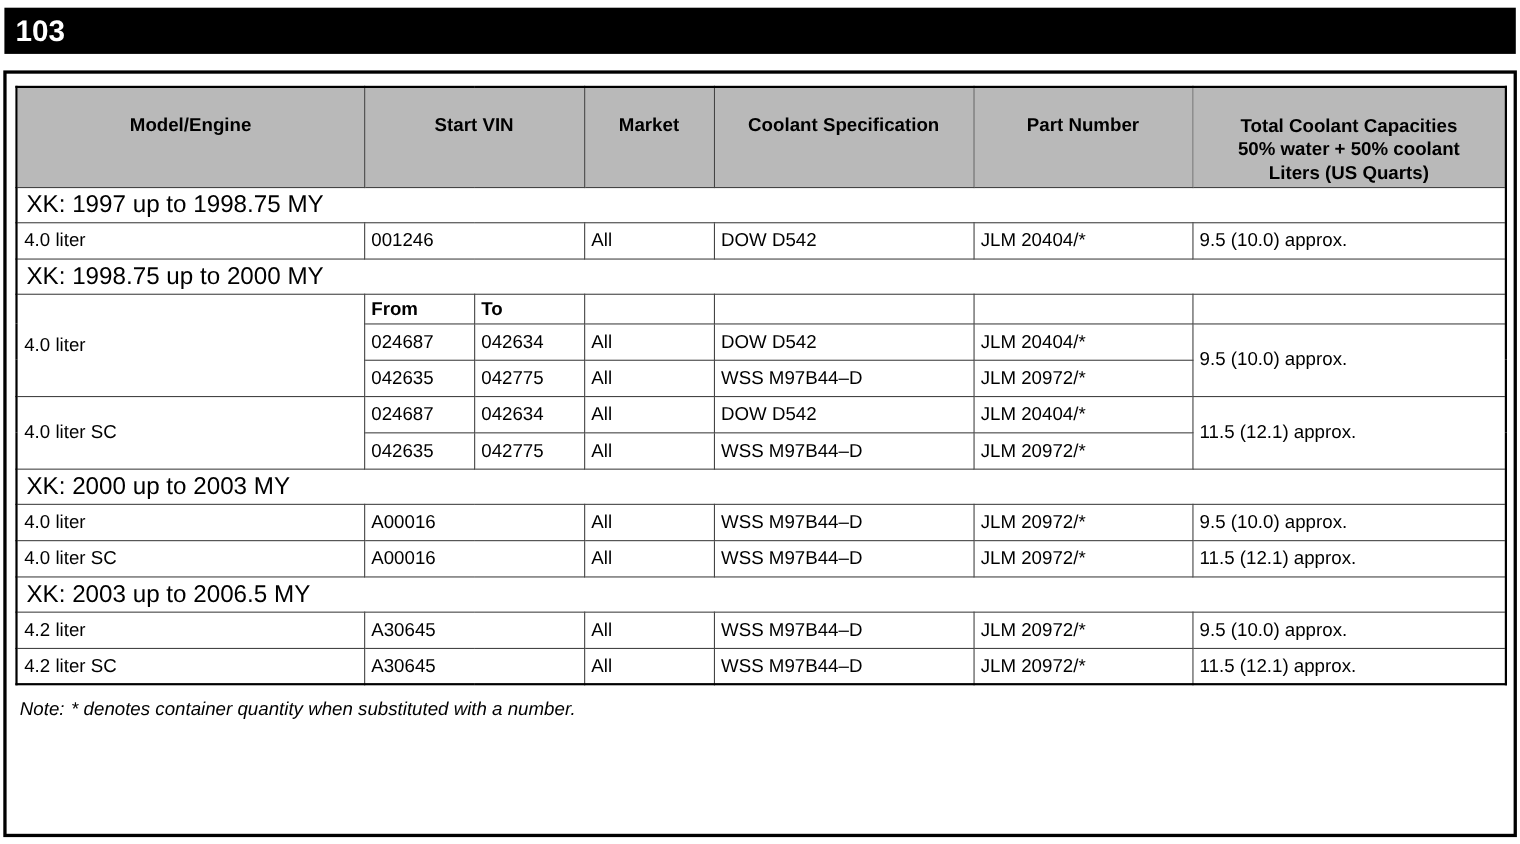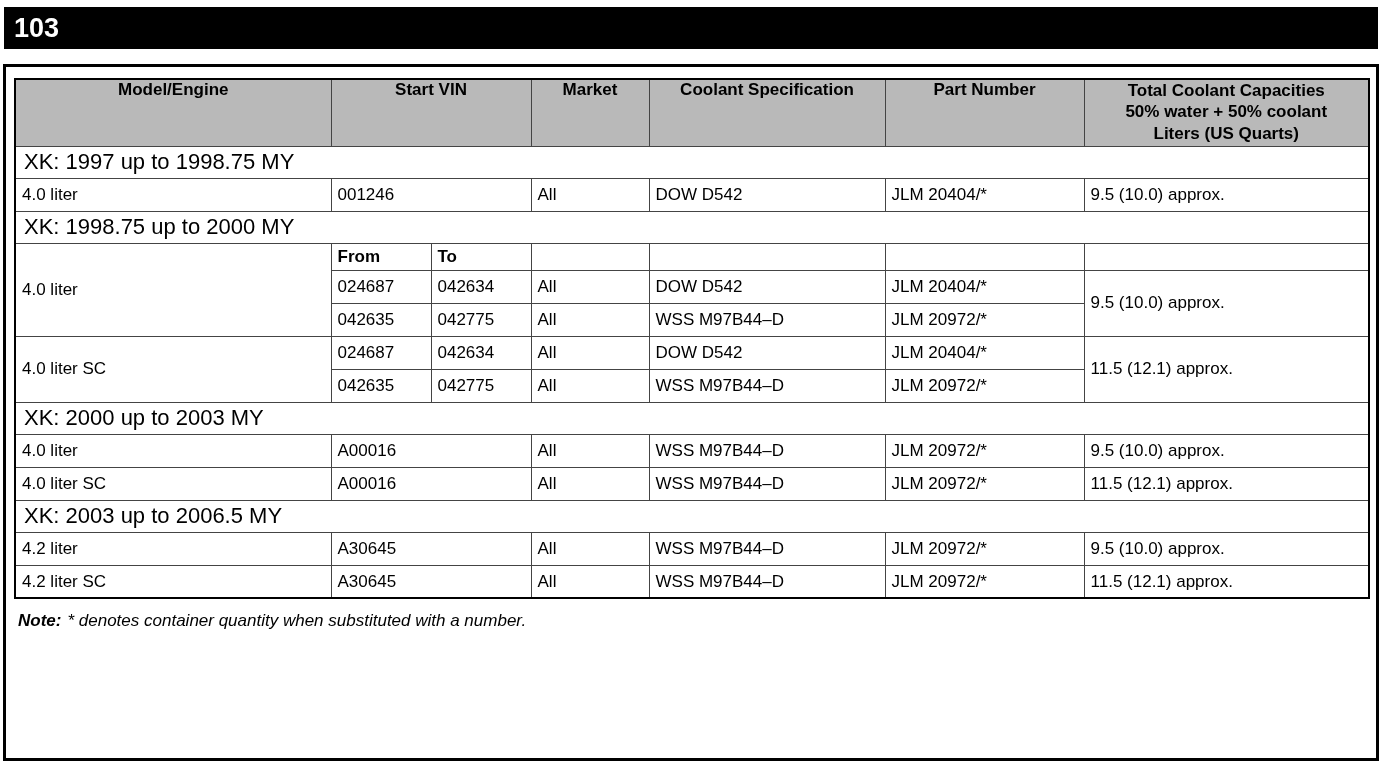--- a/index.html
+++ b/index.html
@@ -44,21 +44,21 @@
     border: 1px solid #444444;
     padding: 2px 6px;
     overflow: hidden;
     box-sizing: border-box;
   }
   table.spec th {
     background: #b9b9b9;
     font-weight: bold;
     text-align: center;
     vertical-align: top;
-    padding-top: 0;
+    padding-top: 24px;
     height: 65px;
   }
   th.capacity-head { white-space: pre-line; line-height: 1.25; }
   tr.section-row td {
     font-weight: normal;
     text-align: left;
     font-size: 22px;
     height: 32px;
     padding-left: 8px;
   }
@@ -66,21 +66,21 @@
   tr.subhead-row { height: 27px; }
   tr.subhead-row td { font-weight: bold; text-align: left; }
   td.model-cell { text-align: left; padding-left: 8px; }
   td.center { text-align: left; }
   .notes { margin-top: 12px; padding-left: 4px; }
   .note-line {
     font-style: italic;
     font-size: 17px;
     margin-bottom: 13px;
   }
-  .note-label { font-weight: bold; margin-right: 6px; }
+  .note-label { font-weight: normal; margin-right: 6px; }
 </style>
 </head>
 <body>
 
 <div class="title-bar">
   <span>103</span>
 </div>
 
 <div class="frame">
   <table class="spec">

